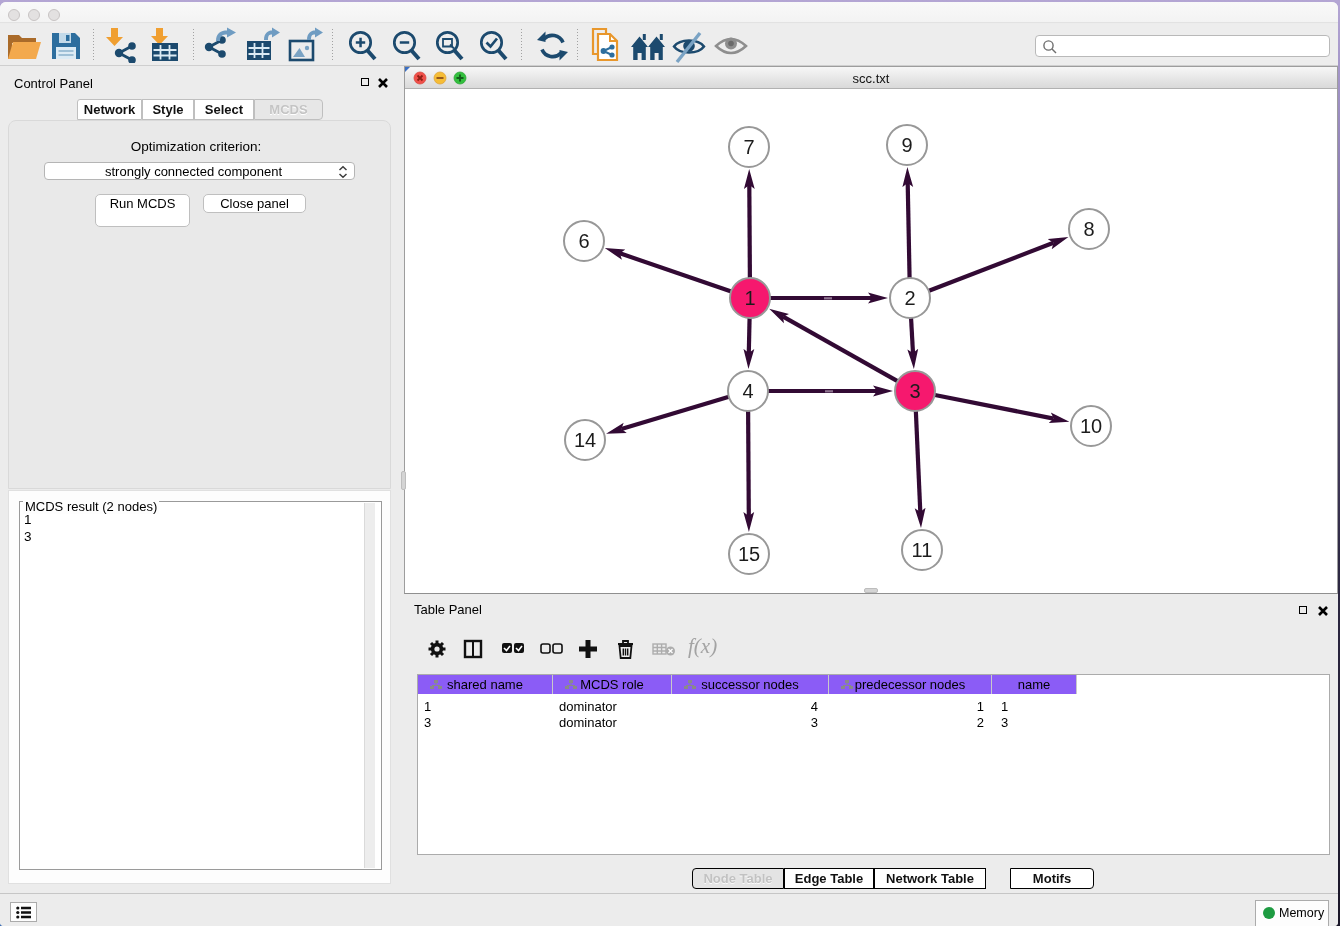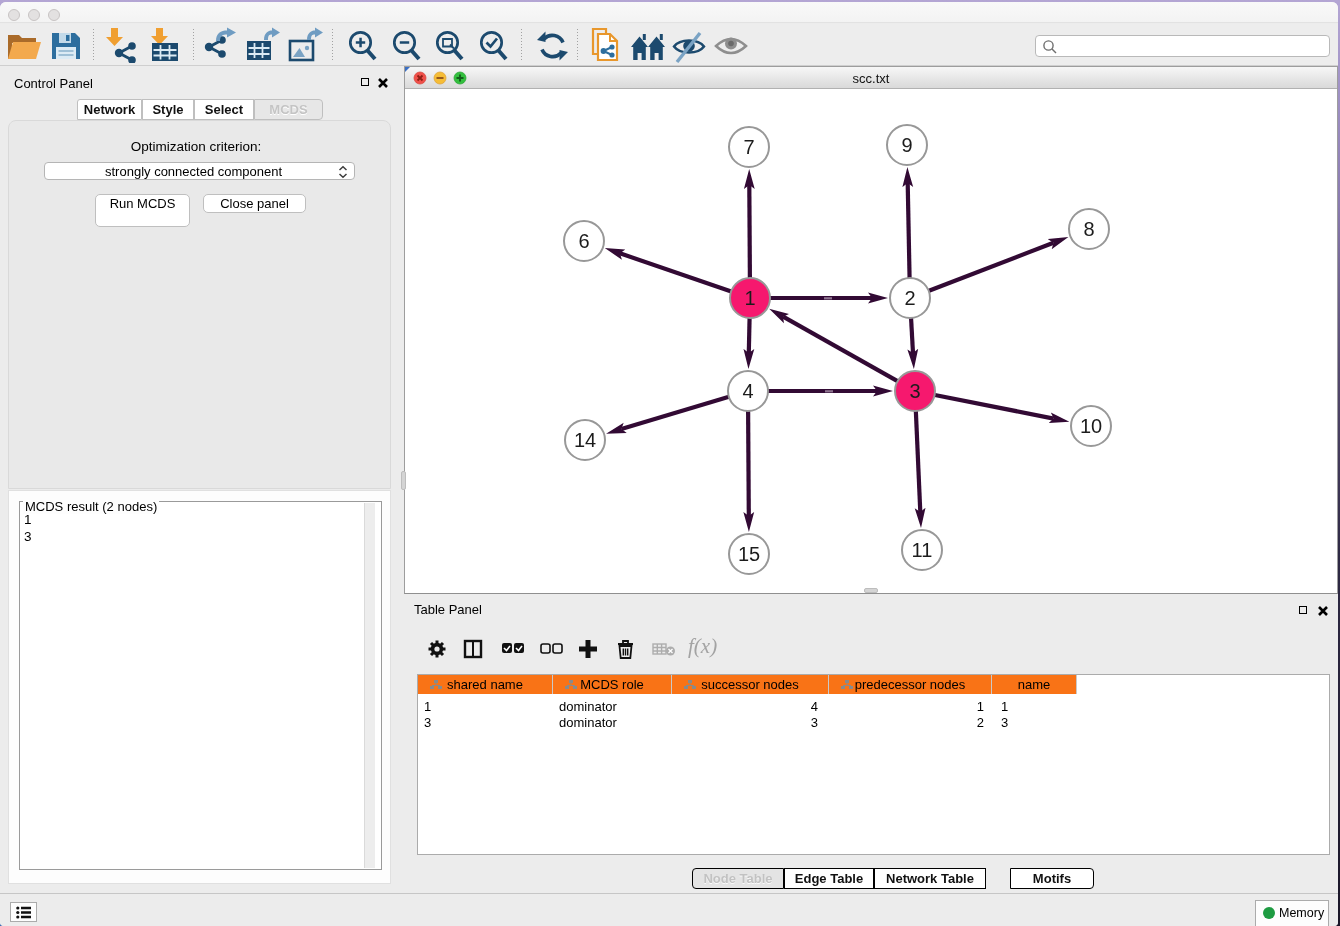--- a/index.html
+++ b/index.html
@@ -19,21 +19,21 @@
   #search { position:absolute; left:1035px; top:33px; width:295px; height:22px; background:#fff; border:1px solid #b9b9b9; border-radius:4px; }
   
   #cpanel { position:absolute; left:0; top:64px; width:392px; height:827px; background:#ececec; }
   .phead { font-size:13px; color:#000; }
   .tab { position:absolute; top:0; height:21px; font-size:13px; font-weight:bold; text-align:center; line-height:20px; background:#fff; border:1px solid #bfbfbf; color:#111; }
   
   #netwin { position:absolute; left:404px; top:64px; width:934px; height:528px; background:#fff; border:1px solid #9d9d9d; border-bottom:1px solid #8f8f8f; }
   #nettitle { position:absolute; left:0; top:0; width:100%; height:22px; background:linear-gradient(#f7f7f7,#d9d9d9); border-bottom:1px solid #b1b1b1; }
   
   #tpanel { position:absolute; left:404px; top:594px; width:934px; height:297px; background:#ececec; }
-  .hcell { position:absolute; top:79px; height:19px; line-height:19px; font-size:13px; text-align:center; color:#000; border-right:1px solid #c9c9c9; background:#f97316; }
+  .hcell { position:absolute; top:79px; height:19px; line-height:19px; font-size:13px; text-align:center; color:#000; border-right:1px solid #c9c9c9; background:#8b5cf6; }
   .hico { position:absolute; top:84px; }
   .trow { position:absolute; font-size:13px; color:#000; height:16px; line-height:16px; }
   .btab { position:absolute; top:272px; height:21px; line-height:20px; font-size:13px; font-weight:bold; text-align:center; background:#fff; border:1px solid #000000; color:#111; }
   
   #sbar { position:absolute; left:0; top:891px; width:1338px; height:33px; background:#ececec; border-top:1px solid #c6c6c6; }
 </style>
 </head>
 <body>
 <div id="desk">
     <div style="position:absolute;left:-4px;bottom:-3px;width:12px;height:12px;border-radius:50%;background:#3f6fb5;"></div>

